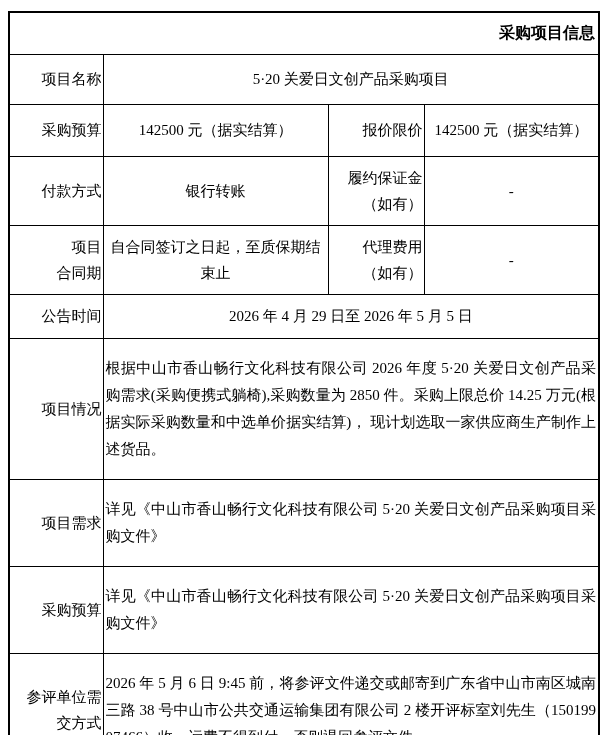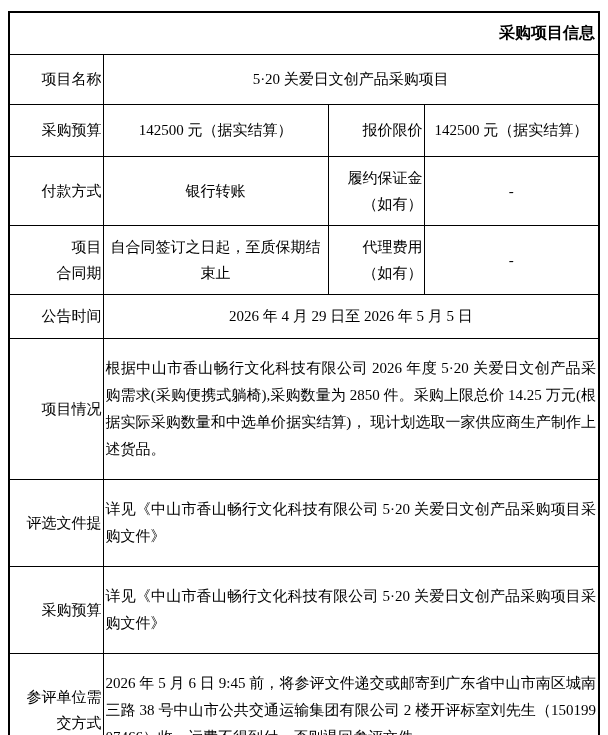--- a/index.html
+++ b/index.html
@@ -90,21 +90,21 @@
     </tr>
     <tr style="height:44px">
       <td class="label-cell">公告时间</td>
       <td colspan="3" class="center-cell">2026 年 4 月 29 日至 2026 年 5 月 5 日</td>
     </tr>
     <tr style="height:121px">
       <td class="label-cell">项目情况</td>
       <td colspan="3" class="para-cell">根据中山市香山畅行文化科技有限公司 2026 年度 5·20 关爱日文创产品采购需求(采购便携式躺椅),采购数量为 2850 件。采购上限总价 14.25 万元(根据实际采购数量和中选单价据实结算)， 现计划选取一家供应商生产制作上述货品。</td>
     </tr>
     <tr style="height:59px">
-      <td class="label-cell">评选文件提</td>
+      <td class="label-cell">项目需求</td>
       <td colspan="3" class="para-cell">详见《中山市香山畅行文化科技有限公司 5·20 关爱日文创产品采购项目采购文件》</td>
     </tr>
     <tr style="height:67px">
       <td class="label-cell">采购预算</td>
       <td colspan="3" class="para-cell">详见《中山市香山畅行文化科技有限公司 5·20 关爱日文创产品采购项目采购文件》</td>
     </tr>
     <tr style="height:81px">
       <td class="label-cell">参评单位需
 交方式</td>
       <td colspan="3" class="para-cell">2026 年 5 月 6 日 9:45 前，将参评文件递交或邮寄到广东省中山市南区城南三路 38 号中山市公共交通运输集团有限公司 2 楼开评标室刘先生（15019907466）收。运费不得到付，否则退回参评文件。</td>

